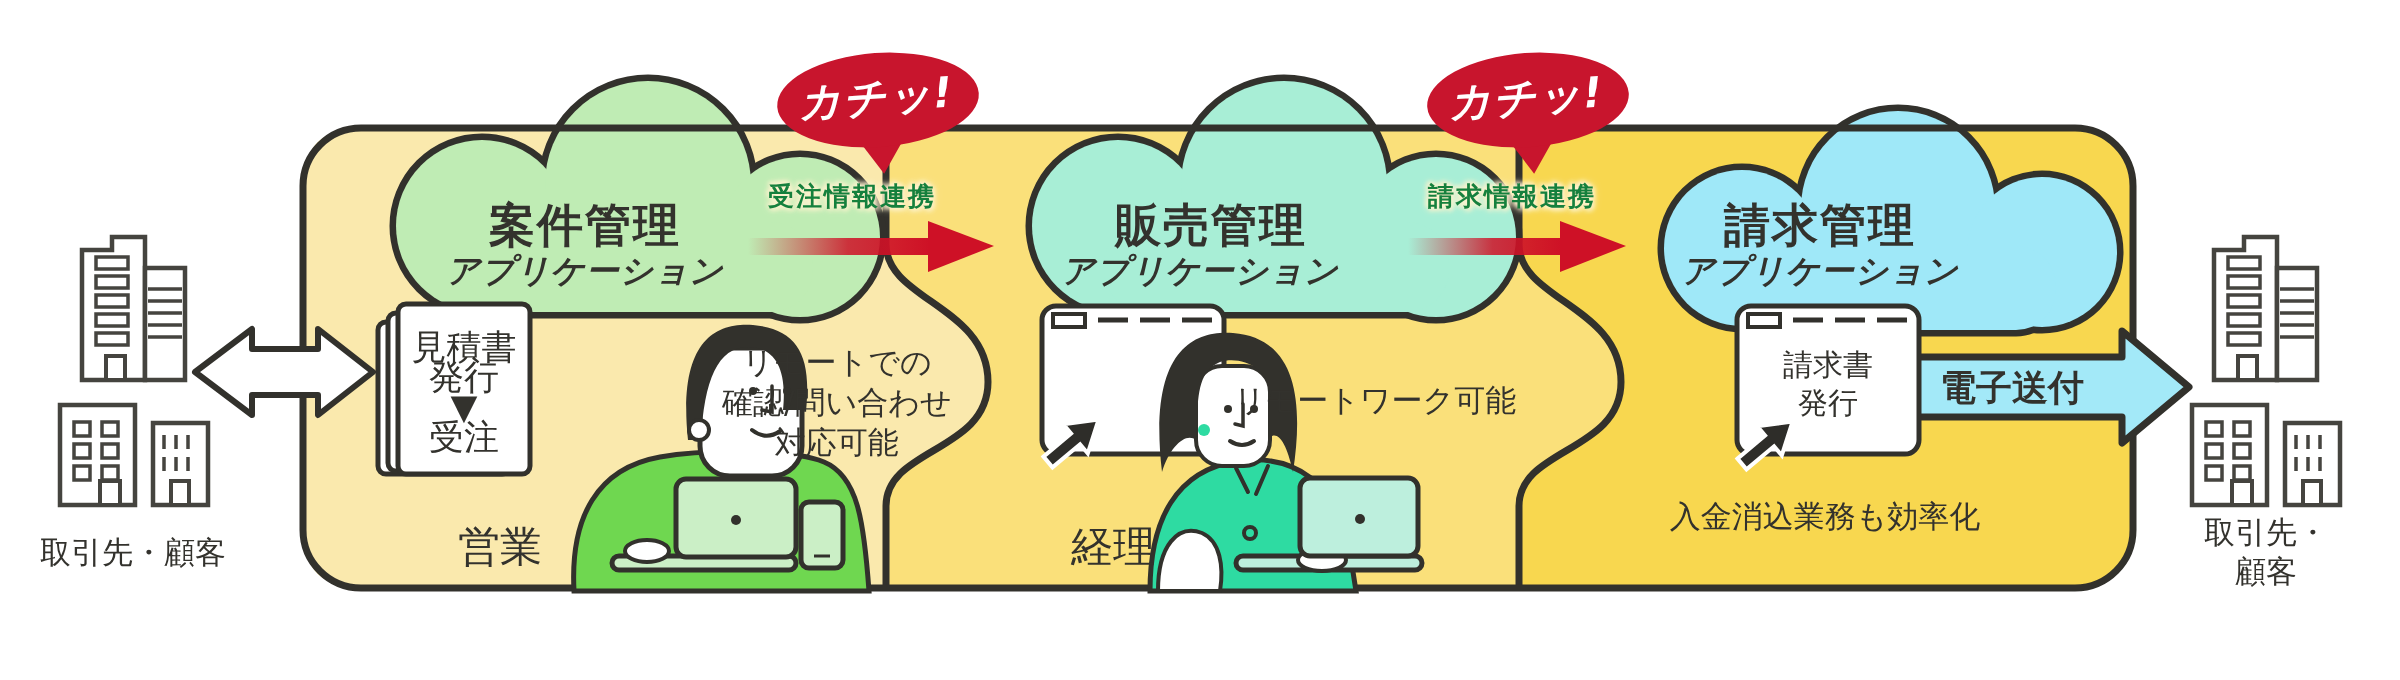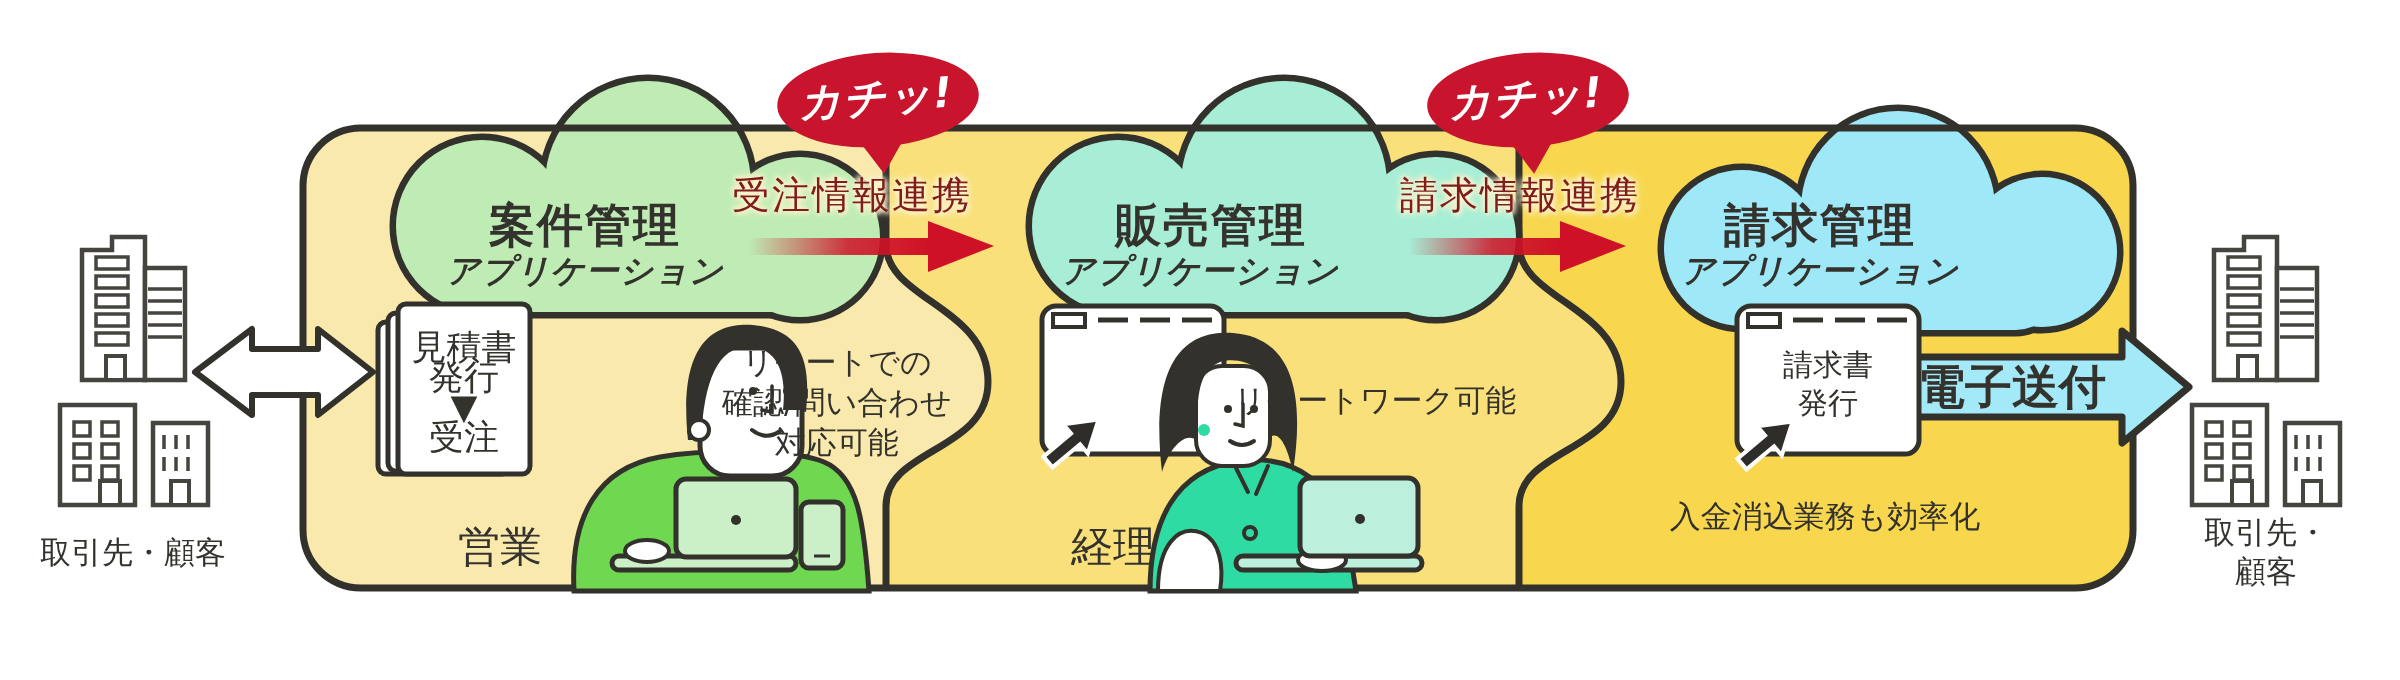--- a/index.html
+++ b/index.html
@@ -4,29 +4,29 @@
 <style>
   html,body{margin:0;padding:0;background:#ffffff;}
   #stage{position:relative;width:2400px;height:680px;overflow:hidden;background:#ffffff;
          font-family:"DejaVu Sans",sans-serif;}
   #art{position:absolute;left:0;top:0;}
   .t{position:absolute;transform:translate(-50%,-50%);white-space:pre-line;text-align:center;
      color:#33322D;line-height:1.25;}
   .cloud-title{font-size:46px;font-weight:bold;letter-spacing:2px;text-align:center;}
   .cloud-sub{font-size:33px;font-weight:bold;letter-spacing:1px;font-style:italic;}
   .bubble-label{font-size:42px;font-weight:bold;color:#ffffff;font-style:italic;letter-spacing:2px;}
-  .link-label{font-size:38px;font-weight:normal;color:#7f1d1d;letter-spacing:2px;
+  .link-label{font-size:26px;font-weight:bold;color:#15803d;letter-spacing:2px;
      text-shadow:0 0 6px #FFF3CF,0 0 10px #FFF3CF,2px 2px 4px #FFF3CF,-2px -2px 4px #FFF3CF;}
   .note{font-size:31px;line-height:40px;}
   .note-left{transform:none;text-align:center;}
   .doc-text{font-size:35px;line-height:30px;}
   .win-text{font-size:30px;line-height:38px;}
   .role{font-size:42px;}
   .partner-label{font-size:31px;}
-  .delivery{font-size:47px;font-weight:bold;}
+  .delivery{font-size:36px;font-weight:bold;}
 </style>
 </head>
 <body>
 
 <div id="stage">
 
 <svg id="art" width="2400" height="680" viewBox="0 0 2400 680">
   <defs>
     <linearGradient id="redfade" x1="0" y1="0" x2="1" y2="0">
       <stop offset="0" stop-color="#CE1126" stop-opacity="0"></stop>
@@ -189,21 +189,21 @@
 <div class="t cloud-sub" style="left:585px;top:271px;">アプリケーション</div>
 <div class="t cloud-title" style="left:1200px;top:226px;margin-left:11px;">販売管理</div>
 <div class="t cloud-sub" style="left:1200px;top:271px;">アプリケーション</div>
 <div class="t cloud-title" style="left:1820px;top:226px;">請求管理</div>
 <div class="t cloud-sub" style="left:1820px;top:271px;">アプリケーション</div>
 
 <div class="t bubble-label" style="left:876px;top:98px;transform:translate(-50%,-50%) rotate(-4deg);">カチッ!</div>
 <div class="t bubble-label" style="left:1526px;top:98px;transform:translate(-50%,-50%) rotate(-4deg);">カチッ!</div>
 
 <div class="t link-label" style="left:852px;top:196px;">受注情報連携</div>
-<div class="t link-label" style="left:1512px;top:196px;margin-left:8px;">請求情報連携</div>
+<div class="t link-label" style="left:1512px;top:196px;">請求情報連携</div>
 
 <div class="t doc-text" style="left:464px;top:392px;">見積書
 発行
 ▼
 受注</div>
 <div class="t note note-left" style="left:722px;top:342px;">リモートでの
 確認/問い合わせ
 対応可能</div>
 <div class="t role" style="left:500px;top:547px;">営業</div>
 

